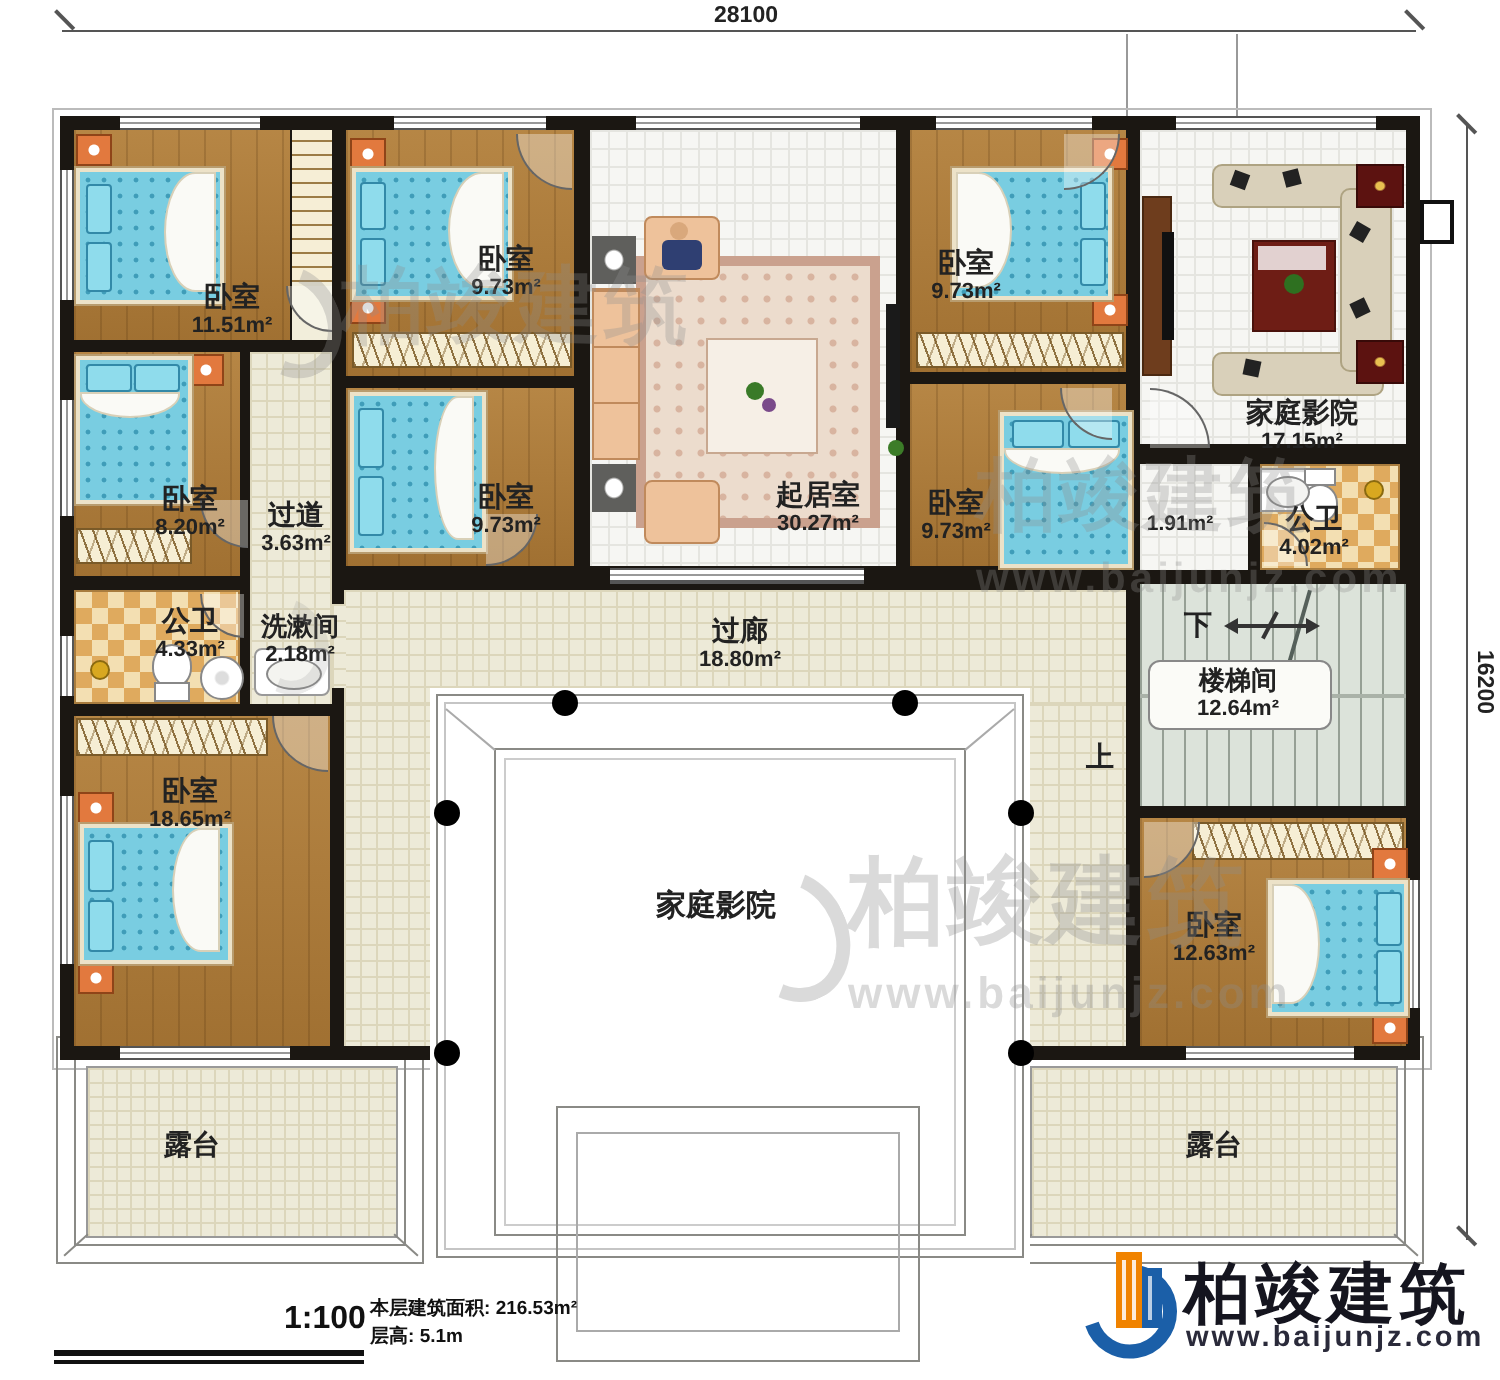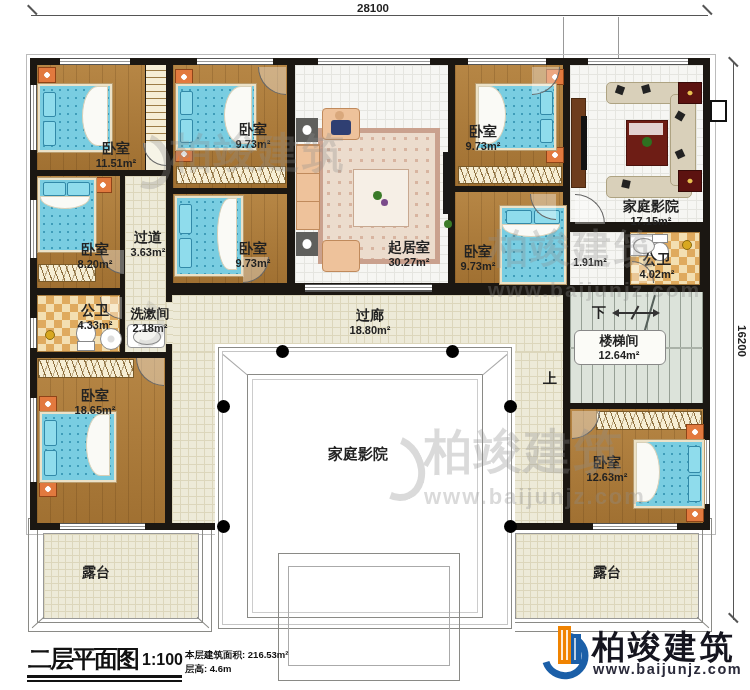--- a/index.html
+++ b/index.html
@@ -285,21 +285,21 @@
     <span class="rarea">9.73m²</span>
   </div>
   <div class="abs rlabel" style="left:651px;top:213px">
     <span class="rname">家庭影院</span>
     <span class="rarea">17.15m²</span>
   </div>
   <div class="abs rlabel" style="left:95px;top:256px">
     <span class="rname">卧室</span>
     <span class="rarea">8.20m²</span>
   </div>
-  <div class="abs rlabel" style="left:148px;top:244px">
+  <div class="abs rlabel" style="left:148px;top:264px">
     <span class="rname">过道</span>
     <span class="rarea">3.63m²</span>
   </div>
   <div class="abs rlabel" style="left:253px;top:255px">
     <span class="rname">卧室</span>
     <span class="rarea">9.73m²</span>
   </div>
   <div class="abs rlabel" style="left:478px;top:258px">
     <span class="rname">卧室</span>
     <span class="rarea">9.73m²</span>
@@ -357,31 +357,30 @@
     <span class="wm-gl" style="width:42px;height:54px;margin-top:6px"></span>
     <span>
       <span style="font-size:48px;letter-spacing:2px;line-height:1;display:block">柏竣建筑</span>
       <span style="font-size:22px;letter-spacing:2px;display:block;margin-top:8px">www.baijunjz.com</span>
     </span>
   </div>
   <div class="abs wm" style="left:122px;top:298px;opacity:.18">
     <span class="wm-gl" style="width:28px;height:36px"></span>
   </div>
 
-  <div class="abs" style="left:28px;top:643px;font-size:24px;font-weight:bold;letter-spacing:-2px;color:#111;z-index:30">二层平面图</div>
   <div class="abs" style="left:142px;top:651px;font-size:16px;font-weight:bold;color:#111;z-index:30">1:100</div>
   <div class="abs" style="left:27px;top:675px;width:155px;height:2.5px;background:#111;z-index:30"></div>
   <div class="abs" style="left:27px;top:680px;width:155px;height:1.5px;background:#111;z-index:30"></div>
   <div class="abs ftr-small" style="left:185px;top:648px;z-index:30">
     <span>本层建筑面积:</span>
     <span>216.53m²</span>
   </div>
   <div class="abs ftr-small" style="left:185px;top:662px;z-index:30">
     <span>层高:</span>
-    <span>4.6m</span>
+    <span>5.1m</span>
   </div>
 
   <div class="abs" style="left:538px;top:622px;z-index:30">
     <svg width="52" height="62" viewBox="0 0 52 62">
       <path d="M8 40 A20 20 0 1 0 30 14" fill="none" stroke="#1b5fa8" stroke-width="7"></path>
       <rect x="20" y="4" width="13" height="38" fill="#f08300"></rect>
       <rect x="33" y="12" width="10" height="30" fill="#1b5fa8"></rect>
       <rect x="23" y="8" width="2" height="30" fill="#ffffff" opacity="0.85"></rect>
       <rect x="28" y="8" width="2" height="30" fill="#ffffff" opacity="0.85"></rect>
       <rect x="36" y="16" width="2" height="22" fill="#ffffff" opacity="0.7"></rect>

